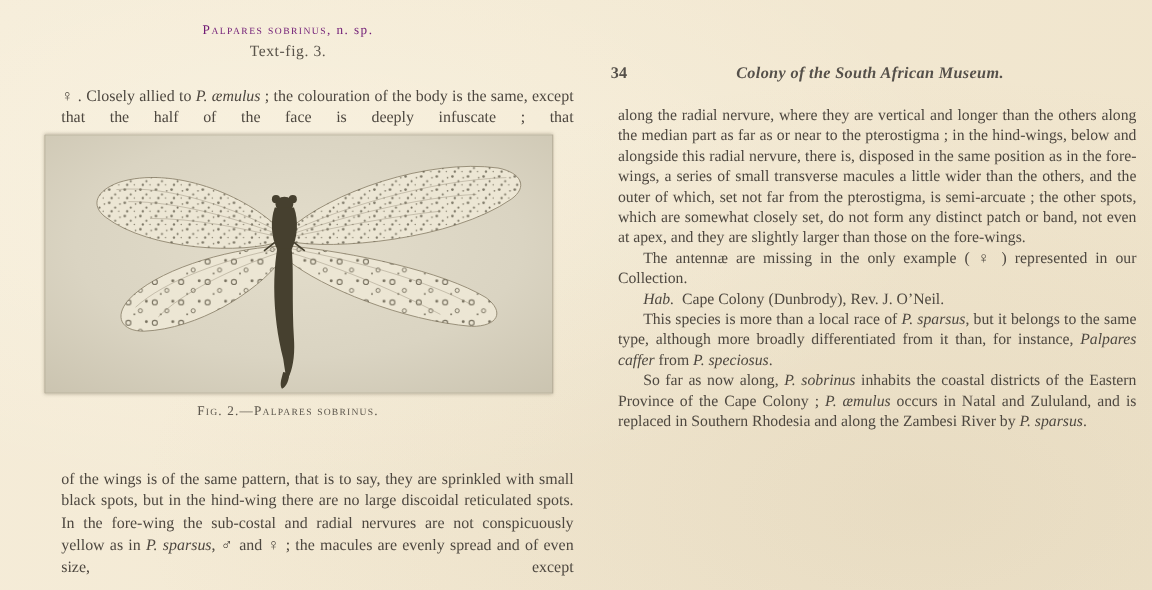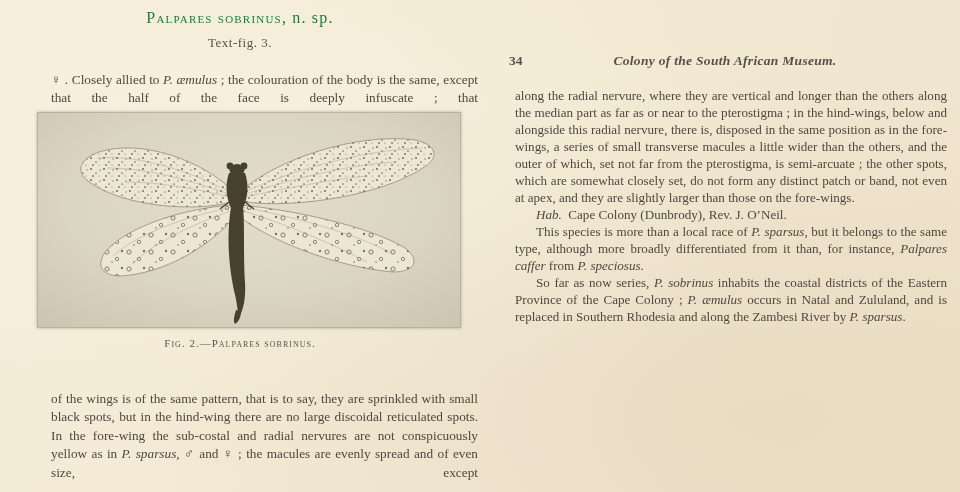--- a/index.html
+++ b/index.html
@@ -10,21 +10,21 @@
     background:
       radial-gradient(ellipse at 25% 30%, rgba(255,252,240,.35), rgba(255,252,240,0) 55%),
       radial-gradient(ellipse at 80% 85%, rgba(190,172,135,.18), rgba(190,172,135,0) 60%),
       linear-gradient(100deg,#f5ecd8 0%,#f3e9d3 45%,#f0e5cd 100%);
   }
   .page{position:absolute;top:0;height:492px;width:480px;}
   #page-left{left:0;}
   #page-right{left:480px;}
 
   .centered{position:absolute;left:0;width:100%;text-align:center;}
-  .species-heading{top:9px;font-size:16px;color:#15803d;letter-spacing:1.2px;}
+  .species-heading{top:19px;font-size:11px;color:#701a75;letter-spacing:1.2px;}
   .sc{font-variant:small-caps;}
   .textfig{top:35px;font-size:13px;color:#59534a;letter-spacing:.5px;}
 
   .para{
     position:absolute;left:35px;width:427px;
     font-size:13.3px;line-height:18px;text-align:justify;
     margin:16px;color:#4e4840;
   }
   .jlast{text-align-last:justify;}
   #para-top{top:55px;}
@@ -130,17 +130,18 @@
 
 <div class="page" id="page-right">
 
   <div class="runhead-wrap">
     <span class="page-number">34</span>
     <span class="running-title">Colony of the South African Museum.</span>
   </div>
 
   <div class="body-right">
     <p><span>along the radial nervure, where they are vertical and longer than the others along the median part as far as or near to the pterostigma ; in the hind-wings, below and alongside this radial nervure, there is, disposed in the same position as in the fore-wings, a series of small transverse macules a little wider than the others, and the outer of which, set not far from the pterostigma, is semi-arcuate ; the other spots, which are somewhat closely set, do not form any distinct patch or band, not even at apex, and they are slightly larger than those on the fore-wings.</span></p>
+    <p class="indent"><span>The antennæ are missing in the only example ( ♀ ) represented in our Collection.</span></p>
     <p class="indent"><span class="it">Hab.</span><span> Cape Colony (Dunbrody), Rev. J. O’Neil.</span></p>
     <p class="indent"><span>This species is more than a local race of </span><span class="it">P. sparsus</span><span>, but it belongs to the same type, although more broadly differentiated from it than, for instance, </span><span class="it">Palpares caffer</span><span> from </span><span class="it">P. speciosus</span><span>.</span></p>
-    <p class="indent"><span>So far as now series, </span><span class="it">P. sobrinus</span><span> inhabits the coastal districts of the Eastern Province of the Cape Colony ; </span><span class="it">P. æmulus</span><span> occurs in Natal and Zululand, and is replaced in Southern Rhodesia and along the Zambesi River by </span><span class="it">P. sparsus</span><span>.</span></p>
+    <p class="indent"><span>So far as now along, </span><span class="it">P. sobrinus</span><span> inhabits the coastal districts of the Eastern Province of the Cape Colony ; </span><span class="it">P. æmulus</span><span> occurs in Natal and Zululand, and is replaced in Southern Rhodesia and along the Zambesi River by </span><span class="it">P. sparsus</span><span>.</span></p>
   </div>
 </div>
 
 </body></html>

